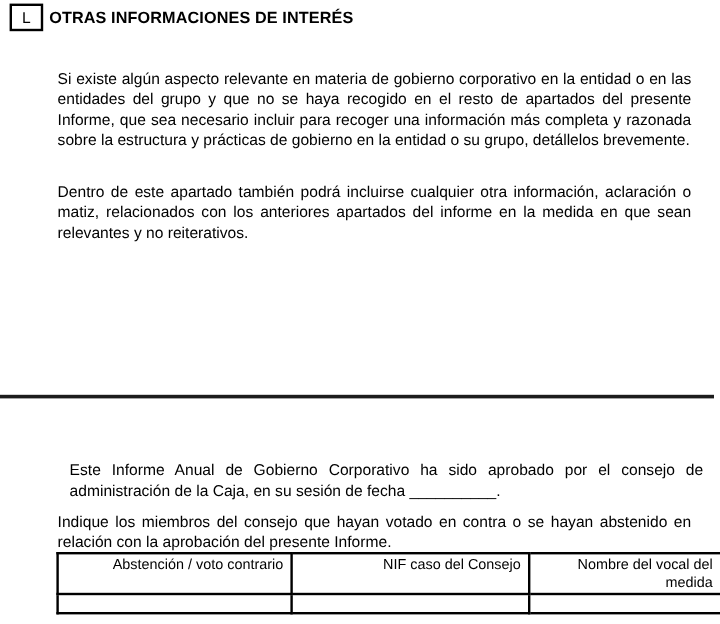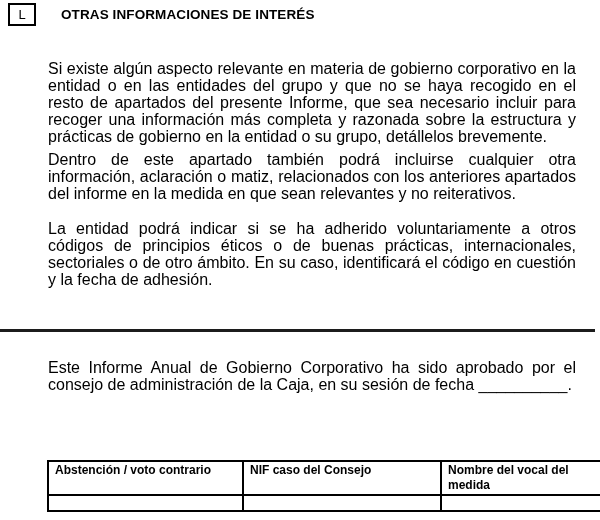--- a/index.html
+++ b/index.html
@@ -27,64 +27,64 @@
     height: 19px;
     border: 2px solid #000;
     display: flex;
     align-items: center;
     justify-content: center;
     font-size: 13px;
     font-weight: 400;
     flex: 0 0 auto;
   }
   .section-title {
-    margin-left: 25px;
+    margin-left: 5px;
     font-weight: bold;
     font-size: 13.5px;
     letter-spacing: 0.1px;
     white-space: nowrap;
   }
   .para {
     position: absolute;
     left: 48px;
     width: 528px;
-    font-size: 16px;
+    font-size: 13px;
     line-height: 17px;
     text-align: justify;
   }
   .p1 { top: 44px; }
   .p2 { top: 139px; margin-top: 12px; }
   .p3 { top: 204px; }
   .divider {
     position: absolute;
     top: 329px;
     left: 0;
     width: 595px;
     height: 3px;
     background: #1c1c1c;
   }
-  .ap1 { top: 343px; }
+  .ap1 { top: 370px; margin-left: 10px; }
   .ap2 { top: 413px; }
   .votes-table {
     position: absolute;
     top: 460px;
     left: 47px;
     width: 517px;
     border-collapse: collapse;
     table-layout: fixed;
   }
   .votes-table th, .votes-table td {
     border: 2px solid #000;
     font-size: 12px;
     line-height: 15px;
     padding: 1px 6px;
   }
   .votes-table th {
-    font-weight: bold;
-    text-align: left;
+    font-weight: normal;
+    text-align: right;
     vertical-align: top;
     height: 30px;
   }
   .votes-table td {
     height: 12px;
   }
   .col-1 { width: 181px; }
   .col-2 { width: 184px; }
   .col-3 { width: 146px; }
 </style>
@@ -95,25 +95,25 @@
 
   <div class="section-header">
     <div class="code-box">
       <span>L</span>
     </div>
     <div class="section-title">OTRAS INFORMACIONES DE INTERÉS</div>
   </div>
 
   <p class="para p1">Si existe algún aspecto relevante en materia de gobierno corporativo en la entidad o en las entidades del grupo y que no se haya recogido en el resto de apartados del presente Informe, que sea necesario incluir para recoger una información más completa y razonada sobre la estructura y prácticas de gobierno en la entidad o su grupo, detállelos brevemente.</p>
   <p class="para p2">Dentro de este apartado también podrá incluirse cualquier otra información, aclaración o matiz, relacionados con los anteriores apartados del informe en la medida en que sean relevantes y no reiterativos.</p>
-  <p class="para p3">La entidad podrá indicar si se ha adherido voluntariamente a otros códigos de principios éticos o de buenas prácticas, internacionales, sectoriales o de otro ámbito. En su caso, identificará el código en cuestión y la fecha de adhesión.</p>
 
   <div class="divider"></div>
 
   <p class="para ap1">Este Informe Anual de Gobierno Corporativo ha sido aprobado por el consejo de administración de la Caja, en su sesión de fecha __________.</p>
+  <p class="para ap2">Indique los miembros del consejo que hayan votado en contra o se hayan abstenido en relación con la aprobación del presente Informe.</p>
 
   <table class="votes-table">
     <thead>
       <tr>
         <th class="col-1">Abstención / voto contrario</th>
         <th class="col-2">NIF caso del Consejo</th>
         <th class="col-3">Nombre del vocal del medida</th>
       </tr>
     </thead>
     <tbody>

